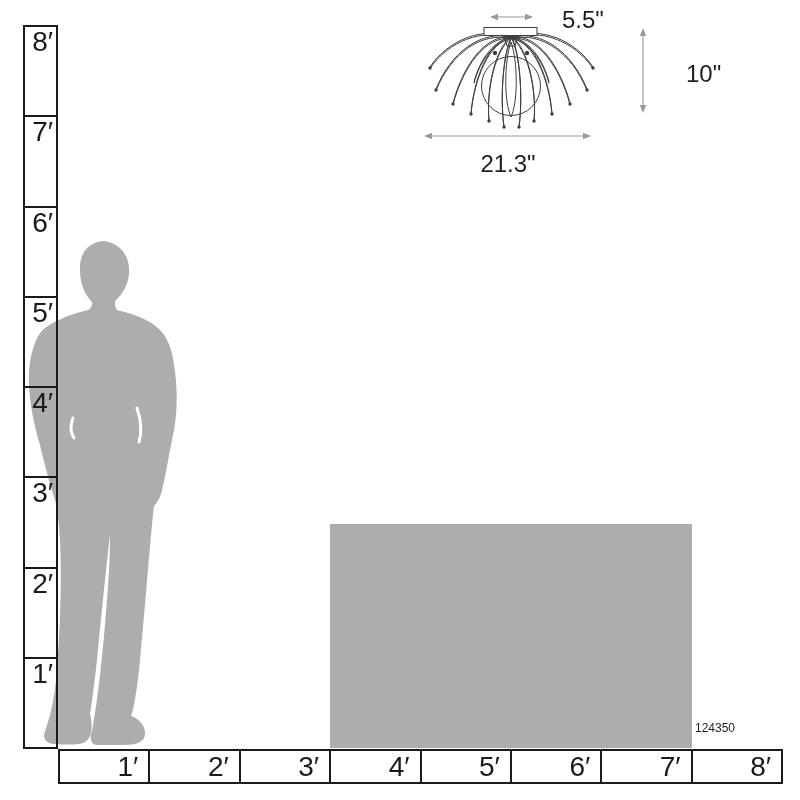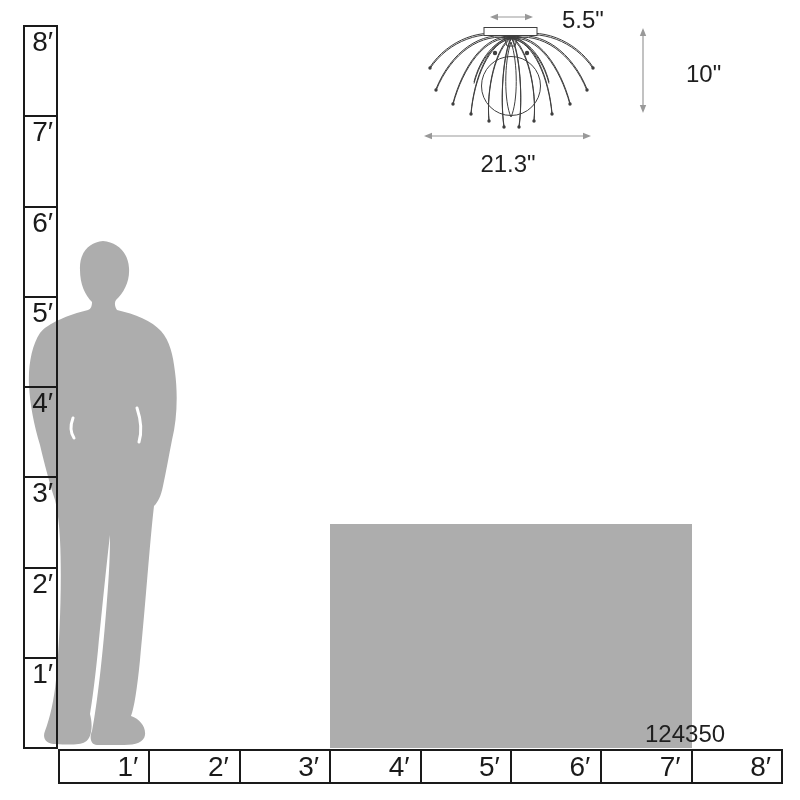--- a/index.html
+++ b/index.html
@@ -15,21 +15,21 @@
   .vcell{flex:1;box-sizing:border-box;border-bottom:2px solid #1a1a1a;padding:1px 3px 0 0;text-align:right;}
   .vcell:last-child{border-bottom:none;}
   .hcell{flex:1;box-sizing:border-box;border-right:2px solid #1a1a1a;display:flex;align-items:center;justify-content:flex-end;padding-right:10px;}
   .hcell:last-child{border-right:none;}
   .ruler-label{font-size:28px;line-height:1;color:#1a1a1a;}
   
   .dim-label{position:absolute;z-index:3;font-size:24px;color:#1f1f1f;line-height:1;}
   #dim-width-top-label{left:562px;top:8px;}
   #dim-height-label{left:686px;top:62px;}
   #dim-width-bottom-label{left:450px;top:152px;width:116px;text-align:center;}
-  #product-sku{position:absolute;z-index:3;left:645px;top:722px;width:140px;text-align:left;font-size:24px;color:#1f1f1f;line-height:1;}
+  #product-sku{position:absolute;z-index:3;left:645px;top:722px;width:140px;text-align:center;font-size:12px;color:#1f1f1f;line-height:1;}
 </style>
 </head>
 <body>
 
 <div id="stage">
 
   <svg id="diagram-svg" width="800" height="800" viewBox="0 0 800 800">
 
     <rect x="330" y="524" width="362" height="224" fill="#adadad"></rect>
 

